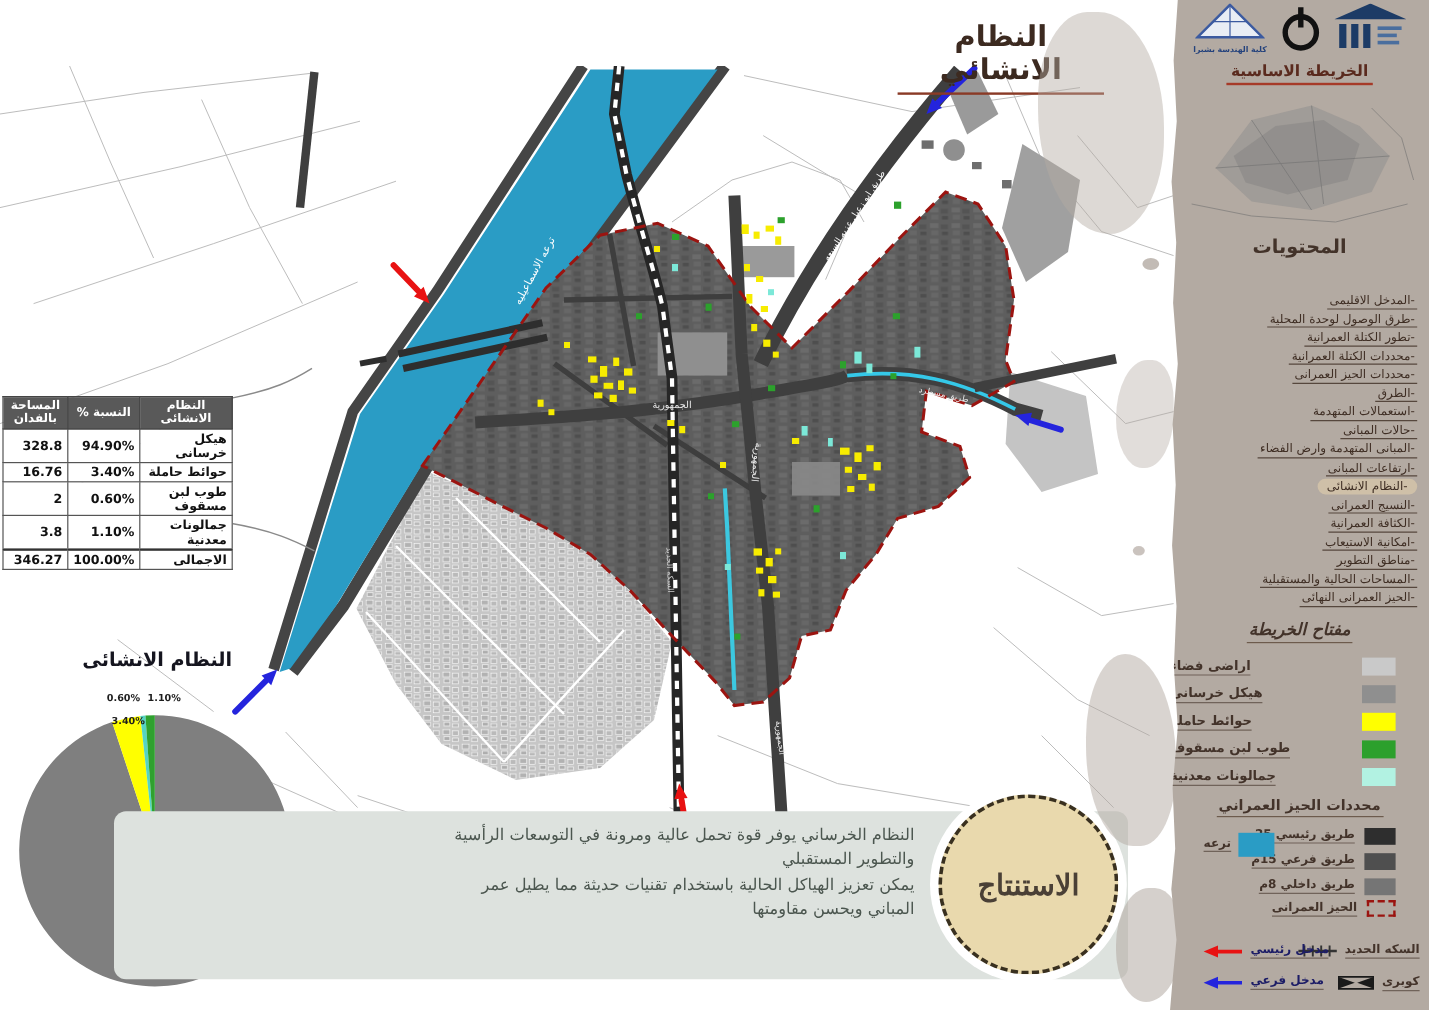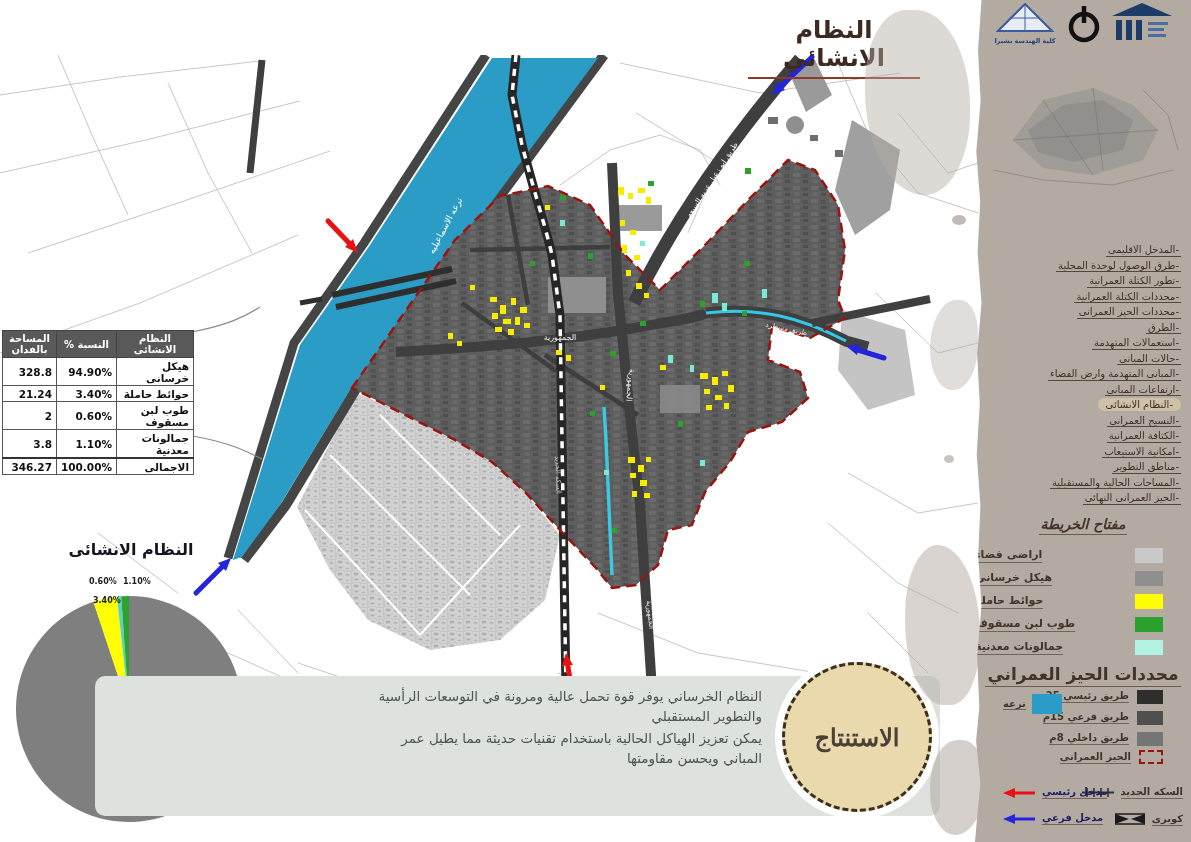--- a/index.html
+++ b/index.html
@@ -69,21 +69,21 @@
   #key-title { top:514px; left:0; width:216px; text-align:center;font-style:italic; }
   #key-title span, #det-title span { font-size:14px; font-weight:bold; color:#43332a; direction:rtl;
     border-bottom:1.5px solid #6d5b4d; padding:0 2px 2px; }
   #key-list { top:544px; left:0; width:210px; }
   .key-row { display:flex; direction:rtl; justify-content:space-between; align-items:center;
     gap:8px; height:23px; padding-right:22px; }
   .key-swatch { width:28px; height:15px; flex:0 0 28px; }
   .key-label, .det-label { font-size:11px; font-weight:bold; color:#43332a;
     border-bottom:1px solid rgba(67,51,42,.6); padding-bottom:1px; direction:rtl; }
   #det-title { top:664px; left:0; width:216px; text-align:center; font-size:12px; }
-  #det-title span { font-size:17px;margin-top:44px; }
+  #det-title span { font-size:12px;margin-top:44px; }
   #det-list { top:686px; left:0; width:210px; }
   .det-row { display:flex; direction:rtl; justify-content:flex-start; align-items:center;
     gap:8px; height:21px; padding-right:22px; }
   .det-swatch { width:26px; height:14px; flex:0 0 26px; }
   .det-label { font-size:10px; }
   #boundary-row { top:750px; left:0; width:210px; display:flex; direction:rtl;
     justify-content:flex-start; align-items:center; gap:8px; padding-right:22px; }
   #boundary-swatch { width:24px; height:14px; border:2.5px dashed #9b1410; background:transparent; }
   #canal-row { top:694px; left:28px; display:flex; align-items:center; gap:6px; }
   #canal-swatch { width:30px; height:20px; }
@@ -337,21 +337,21 @@
 
       <tr>
         <td class="name">هيكل خرسانى</td>
         <td class="num">94.90%</td>
         <td class="num">328.8</td>
       </tr>
 
       <tr>
         <td class="name">حوائط حاملة</td>
         <td class="num">3.40%</td>
-        <td class="num">21.24</td>
+        <td class="num">16.76</td>
       </tr>
 
       <tr>
         <td class="name">طوب لبن مسقوف</td>
         <td class="num">0.60%</td>
         <td class="num">2</td>
       </tr>
 
       <tr>
         <td class="name">جمالونات معدنية</td>
@@ -440,33 +440,37 @@
       <polygon points="30,0 60,13 0,13" fill="#1c3b66"></polygon>
       <rect x="4" y="17" width="6" height="20" fill="#1c3b66"></rect>
       <rect x="14" y="17" width="6" height="20" fill="#1c3b66"></rect>
       <rect x="24" y="17" width="6" height="20" fill="#1c3b66"></rect>
       <rect x="36" y="19" width="20" height="3" fill="#4a6e9e"></rect>
       <rect x="36" y="25" width="16" height="3" fill="#4a6e9e"></rect>
       <rect x="36" y="31" width="18" height="3" fill="#4a6e9e"></rect>
     </svg>
   </div>
 
+  <div id="basemap-title" class="abs">
+    <span>الخريطة الاساسية</span>
+  </div>
 
   <svg id="sb-thumb" class="abs" width="200" height="122" viewBox="0 0 200 122">
     <path d="M30,70 L60,30 L110,18 L150,35 L175,60 L160,90 L110,105 L60,98 Z" fill="#8e8e8e" opacity="0.5"></path>
     <path d="M45,60 L80,35 L120,30 L150,50 L140,80 L90,92 L55,82 Z" fill="#777" opacity="0.35"></path>
     <g stroke="#6f6f6f" stroke-width="0.8" opacity="0.6" fill="none">
       <line x1="60" y1="30" x2="110" y2="105"></line>
         <line x1="30" y1="70" x2="175" y2="60"></line>
       <line x1="110" y1="18" x2="120" y2="100"></line>
         <polyline points="10,100 60,110 130,115 190,100"></polyline>
       <polyline points="160,20 185,45 195,80"></polyline>
     </g>
   </svg>
 
+  <div id="contents-title" class="abs">المحتويات</div>
 
   <div id="contents-list" class="abs">
 
       <div class="contents-item">
         <span>-المدخل الاقليمى</span>
       </div>
 
       <div class="contents-item">
         <span>-طرق الوصول لوحدة المحلية</span>
       </div>

